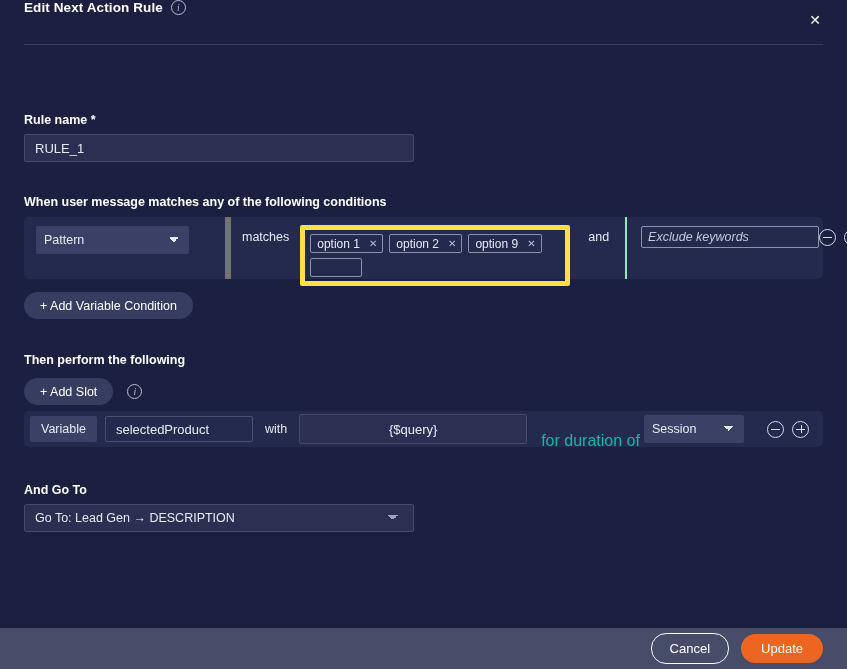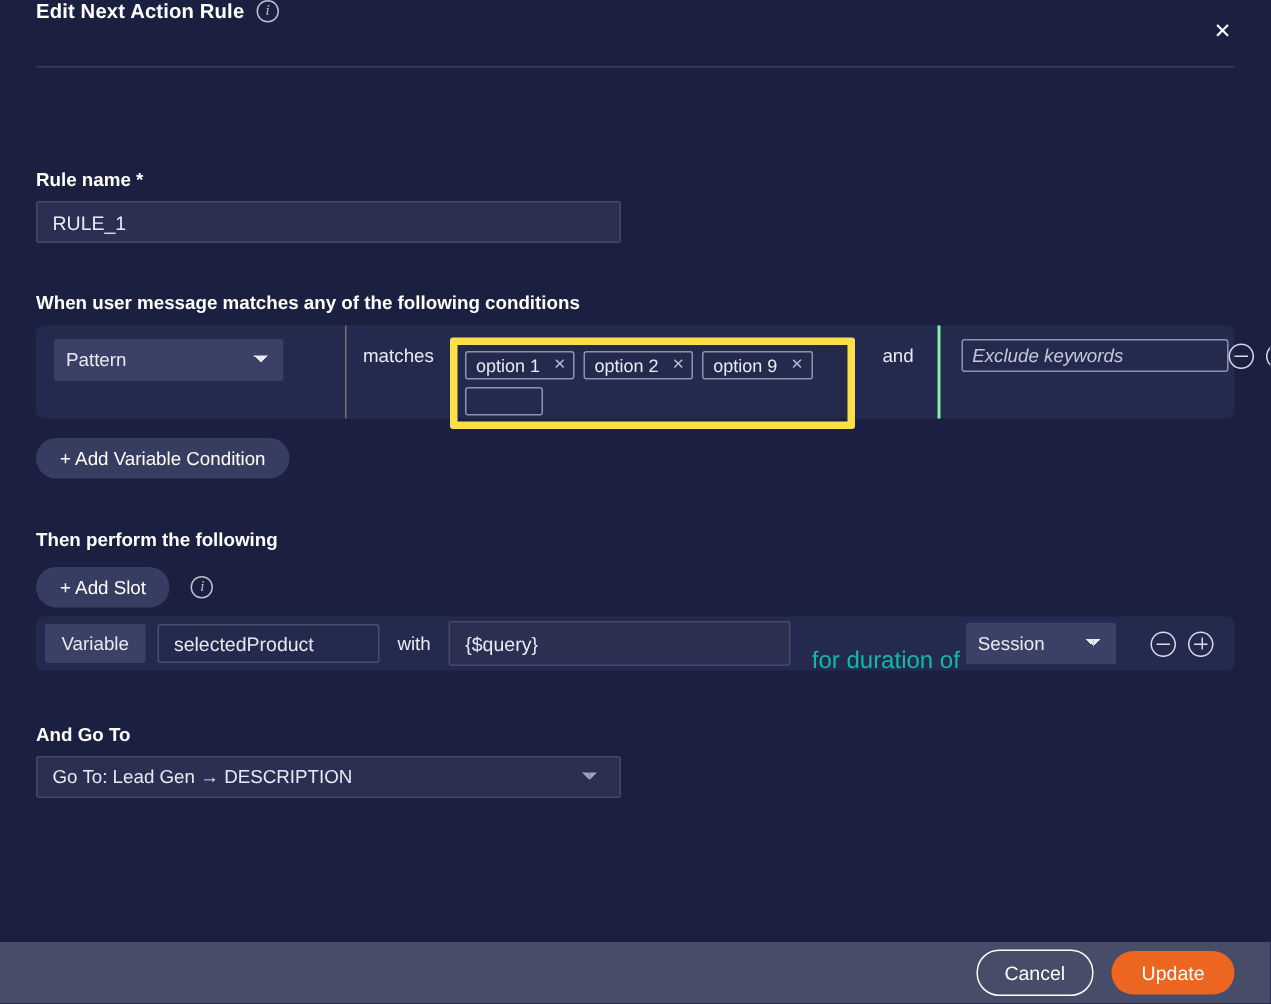--- a/index.html
+++ b/index.html
@@ -105,21 +105,21 @@
     left: 24px; top: 172px;
     width: 799px; height: 62px;
     background: #242a4d;
     border-radius: 5px;
     display: flex;
     align-items: flex-start;
   }
   .cond-left {
     width: 207px;
     height: 62px;
-    border-right: 1px solid #737373;
+    border-right: 6px solid #737373;
     padding: 9px 0 0 12px;
     flex: 0 0 auto;
   }
   .select-box {
     background: #3b4166;
     border: none;
     border-radius: 2px;
     color: #e8eaf2;
     font-size: 12.5px;
     font-family: "Liberation Sans", sans-serif;
@@ -303,20 +303,21 @@
     margin-left: 12px;
     font-size: 12.5px;
     color: #e8eaf2;
     flex: 0 0 auto;
   }
   .slot-value-input {
     margin-left: 12px;
     width: 228px; height: 30px;
     background: #2b3053;
     border: 1px solid #454a6b;
+    text-align: center;
   }
   .slot-duration-label {
     margin-left: 14px;
     font-size: 16px;
     color: #14b8a6;
     flex: 0 0 auto;
     margin-top: 24px;
   }
   .duration-select { margin-left: 4px; width: 100px; }
   .slot-panel .rowbtns { padding: 0 14px 0 0; }

